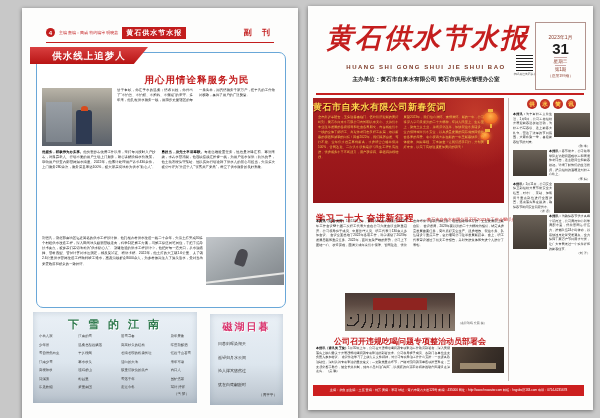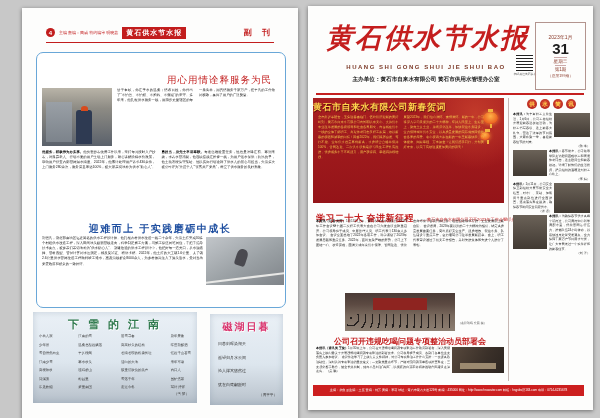--- a/index.html
+++ b/index.html
@@ -11,21 +11,21 @@
   .abs{position:absolute;}
   .jt{text-align:justify;text-justify:inter-character;}
   
   .lp-head{left:24px;top:17px;width:228px;height:15px;display:flex;align-items:center;gap:4px;border-bottom:1px solid #c21d1d;padding-bottom:2px;}
   .pgnum{width:9px;height:9px;border-radius:50%;background:#c21d1d;color:#fff;font-size:6px;font-weight:bold;display:flex;align-items:center;justify-content:center;flex:0 0 auto;}
   .lp-meta{font-size:4px;color:#c21d1d;white-space:nowrap;}
   .lp-mast{background:#c21d1d;color:#fff;font-size:7px;font-weight:bold;padding:1px 4px;letter-spacing:1px;white-space:nowrap;}
   .lp-sec{margin-left:auto;color:#c21d1d;font-size:8px;font-weight:bold;letter-spacing:4px;white-space:nowrap;}
   .bluebox{left:14px;top:44px;width:248px;height:254px;border:1.5px solid #69a7d8;border-radius:7px;background:#fff;}
   .banner{left:8px;top:39px;width:118px;height:17px;background:linear-gradient(#d94040,#b81414);color:#fff;font-weight:bold;font-size:9.5px;line-height:17px;text-align:center;letter-spacing:1px;clip-path:polygon(0 0,100% 0,88% 100%,0 100%);box-shadow:1px 1px 2px rgba(0,0,0,.3);}
-  .a1-title{left:100px;top:66px;width:150px;text-align:right;color:#c21d1d;font-weight:normal;font-size:9.5px;letter-spacing:1px;}
+  .a1-title{left:100px;top:66px;width:150px;text-align:center;color:#c21d1d;font-weight:bold;font-size:9.5px;letter-spacing:1px;}
   .photo1{left:20px;top:80px;width:70px;height:58px;background:linear-gradient(#b9b4a8 0%,#8d8b84 35%,#5a616b 100%);overflow:hidden;}
   .photo1 .cab{position:absolute;left:4px;top:14px;width:26px;height:40px;background:linear-gradient(#9aa0a6,#7c838b);}
   .photo1 .wk{position:absolute;left:34px;top:22px;width:16px;height:34px;background:#2e3a52;border-radius:3px 3px 0 0;}
   .photo1 .hat{position:absolute;left:39px;top:18px;width:7px;height:5px;background:#d84b1d;border-radius:50% 50% 0 0;}
   .smalltext{font-size:3.4px;line-height:1.5;color:#222;}
   .cols2{column-count:2;column-gap:6px;}
   .lead{font-weight:bold;color:#000;}
   .a2-title{left:14px;top:214px;width:248px;text-align:center;color:#1f4fa0;font-weight:bold;font-size:10px;letter-spacing:1.5px;}
   .photo2{float:right;width:78px;height:48px;margin:1px 0 2px 3px;background:linear-gradient(150deg,#c2c6ca 0%,#9aa0a4 55%,#7f8489 100%);position:relative;overflow:hidden;}
   .photo2 .line{position:absolute;left:-8px;bottom:6px;width:120%;height:2px;background:#e8e8e6;transform:rotate(-7deg);}
@@ -86,38 +86,38 @@
 <div class="page" id="page-left">
 
   <div class="abs lp-head">
     <span class="pgnum">4</span>
     <span class="lp-meta">主编 责编：陶威  特约编审 明晓芸</span>
     <span class="lp-mast">黄石供水节水报</span>
     <span class="lp-sec">副 刊</span>
   </div>
 
   <div class="abs bluebox"></div>
+  <div class="abs banner">供水线上追梦人</div>
 
   <div class="abs a1-title">用心用情诠释服务为民</div>
 
   <div class="abs photo1">
     <div class="cab"></div>
     <div class="wk"></div>
     <div class="hat"></div>
   </div>
 
   <div class="abs smalltext jt" style="left:95px;top:80px;width:158px;height:58px;overflow:hidden;column-count:2;column-gap:6px;">
     <span>甘于奉献，你在乎水的温柔；情系百姓，你付出了“不怕苦、不怕烦、不抱怨、不懈怠”的坚守。多年来，他扎根供水服务一线，用脚步丈量辖区的每一条街巷，用真情服务千家万户，把平凡的工作做到极致，赢得了用户的广泛赞誉。</span>
   </div>
   <div class="abs smalltext jt cols2" style="left:20px;top:142px;width:233px;height:68px;overflow:hidden;">
     <span class="lead">优服务，积极作为办实事。</span><span>他负责抄表收费工作以来，坚持每月按时入户抄表，对孤寡老人、行动不便的用户主动上门服务，耐心讲解阶梯水价政策，帮助用户排查内部管网漏水隐患。2022年，他累计处理用户诉求430余件，上门服务280余次，服务满意率达100%，被大家亲切地称为供水“贴心人”。</span>
     <span class="lead">勇担当，身先士卒讲奉献。</span><span>每逢急难险重任务，他总是冲锋在前。寒潮来袭，水表水管冻裂，他连续奋战在抢修一线，为用户送水保供；防汛抗旱，他主动请缨值守泵站。他以实际行动诠释了供水人的初心与担当，先后多次被公司评为“先进个人”“优秀共产党员”，树立了供水服务的良好形象。</span>
   </div>
 
-  <div class="abs a2-title">迎难而上  于实践磨砺中成长</div>
   <div class="abs smalltext jt" style="left:20px;top:228px;width:242px;height:64px;overflow:hidden;">
     <div class="photo2">
       <div class="line"></div>
       <div class="man"></div>
     </div>
     <span>刘恒凡，湖北鄂南地区远近闻名的供水工程设计师。他扎根农村供水改造一线二十余年，先后主持完成30多个村组供水改造工程，深入田间地头勘测管线走向，科学制定施工方案，与施工队伍同吃同住，手把手指导技术要点，被乡亲们亲切地称为“供水贴心人”。</span>
     <span>新建改造的供水工程设计中，他把好每一道关口，从水源选择、管材选型、管径计算到水压测定，都反复论证、精益求精。2022年，他主持的大王镇1.6公里、太子镇2.6公里供水管网改造工程顺利竣工通水，惠及沿线群众8000余人，为乡村振兴注入了源头活水，受到当地党委政府和群众的一致好评。</span>
   </div>
 
   <div class="abs winter" style="left:11px;top:304px;width:164px;height:91px;">

